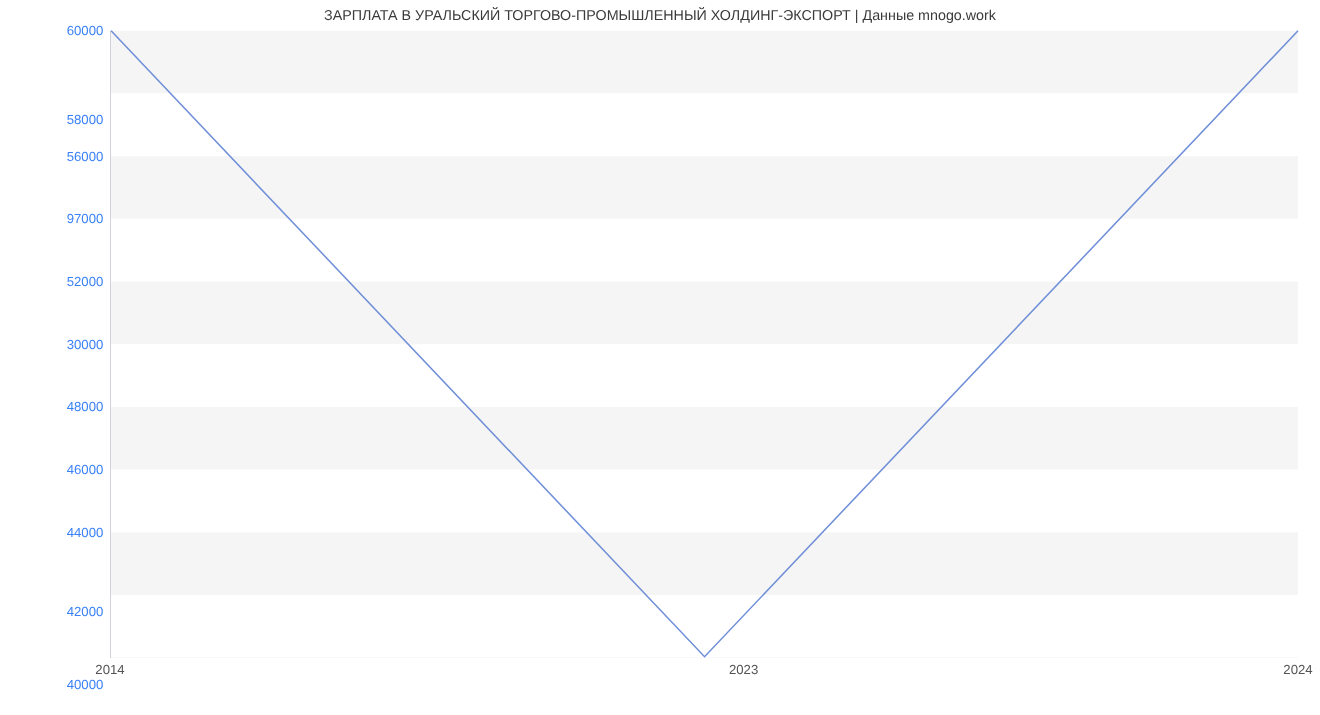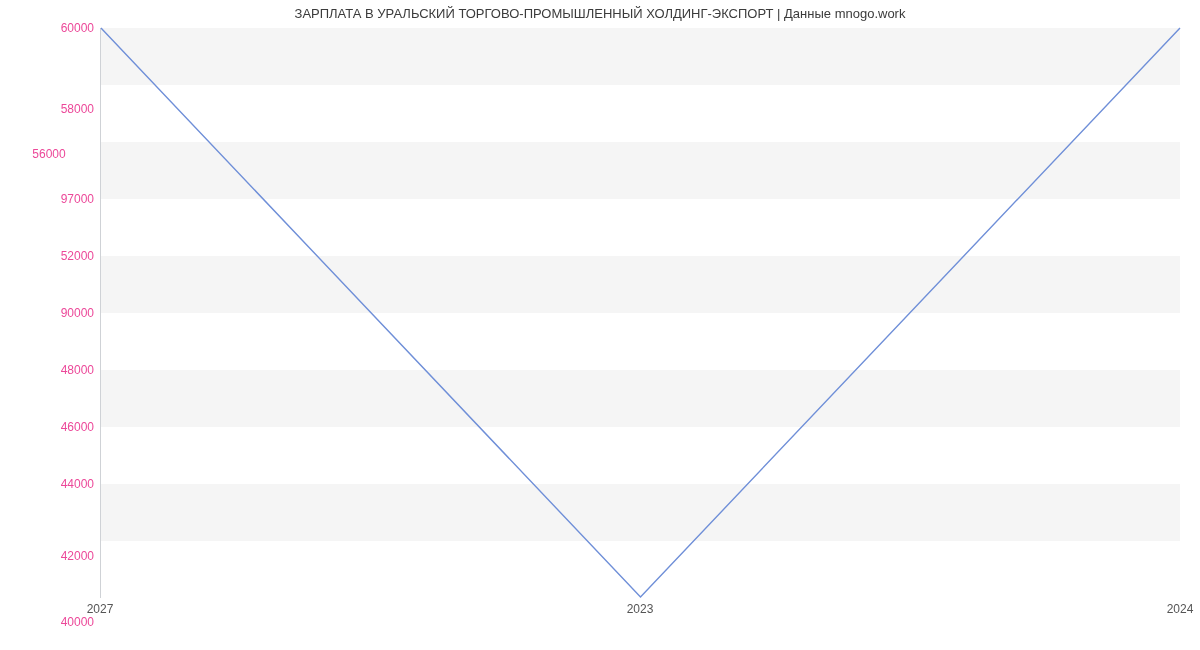--- a/index.html
+++ b/index.html
@@ -40,21 +40,21 @@
     left: 0;
     width: 100%;
     background: #f5f5f5;
   }
   .y-tick-label {
     position: absolute;
     right: 1106px; 
     width: 90px;
     text-align: right;
     font-size: 12px;
-    color: #ec4899;
+    color: #3b82f6;
     transform: translateY(-50%);
   }
   .x-tick-label {
     position: absolute;
     top: 602px;
     font-size: 12px;
     color: #555;
     transform: translateX(-50%);
   }
   svg.line-layer {
@@ -90,22 +90,22 @@
       <div class="band" style="top: 513px; height: 57px; background: rgb(255, 255, 255);"></div>
     <svg class="line-layer" id="line-layer" viewBox="0 0 1080 570" preserveAspectRatio="none">
         <path d="M0 0 L540 570 L1080 0" class="series-line" stroke="#6f8fd8"></path>
       </svg>
   </div>
 <div class="y-tick-label" style="top: 598px; margin-top: 24px;">40000</div>
     <div class="y-tick-label" style="top: 541px; margin-top: 15px;">42000</div>
     <div class="y-tick-label" style="top: 484px;">44000</div>
     <div class="y-tick-label" style="top: 427px;">46000</div>
     <div class="y-tick-label" style="top: 370px;">48000</div>
-    <div class="y-tick-label" style="top: 313px;">90000</div>
+    <div class="y-tick-label" style="top: 313px;">30000</div>
     <div class="y-tick-label" style="top: 256px;">52000</div>
     <div class="y-tick-label" style="top: 199px;">97000</div>
-    <div class="y-tick-label" style="top: 154px; text-align: center;">56000</div>
+    <div class="y-tick-label" style="top: 142px;">56000</div>
     <div class="y-tick-label" style="top: 85px; margin-top: 24px;">58000</div>
     <div class="y-tick-label" style="top: 28px;">60000</div>
-    <div class="x-tick-label" style="left: 100px;">2027</div>
-    <div class="x-tick-label" style="left: 640px;">2023</div>
+    <div class="x-tick-label" style="left: 100px;">2014</div>
+    <div class="x-tick-label" style="left: 676px;">2023</div>
     <div class="x-tick-label" style="left: 1180px;">2024</div>
   </div>
 
 </body></html>

